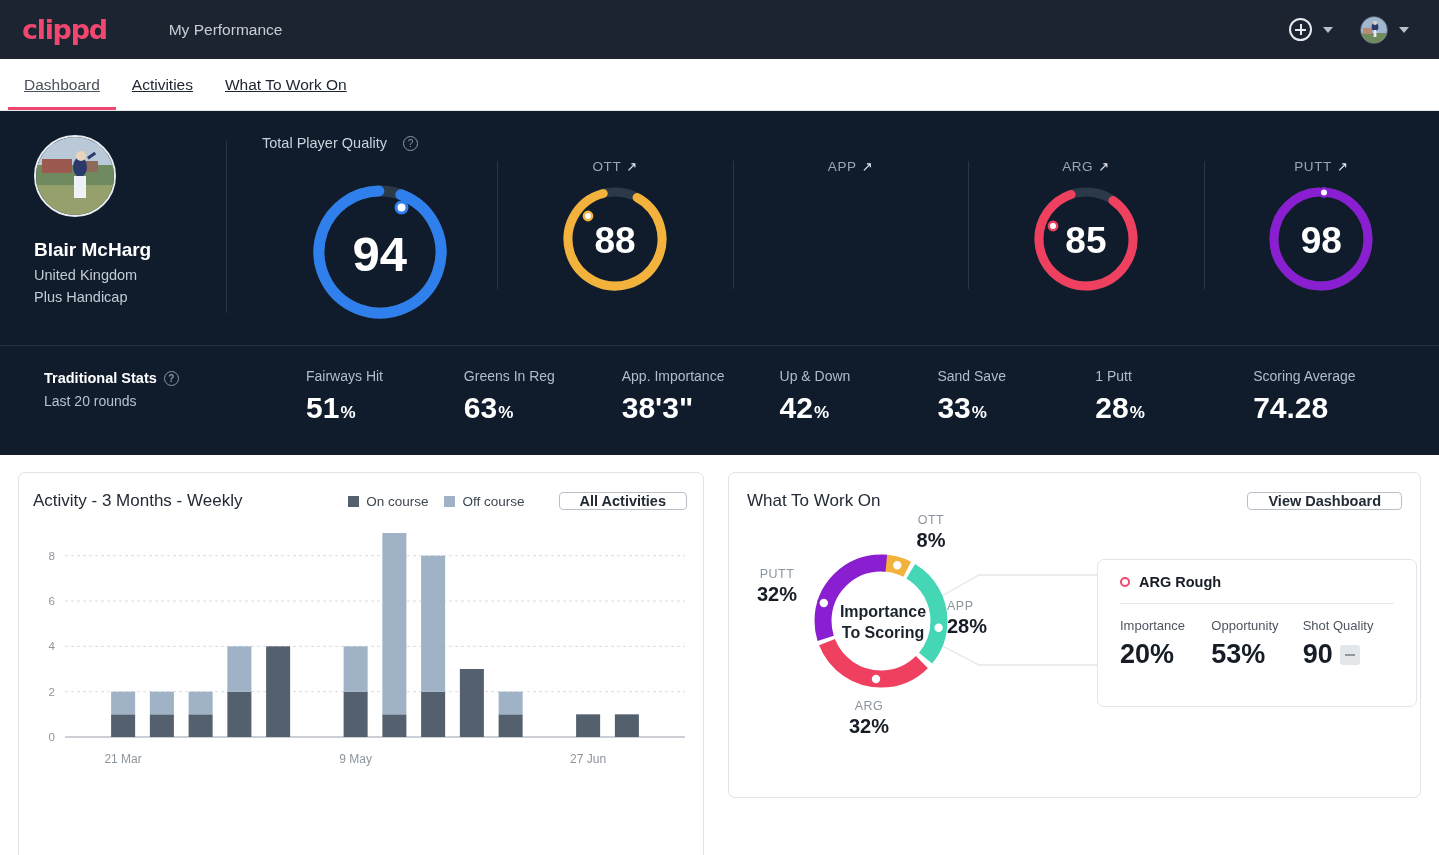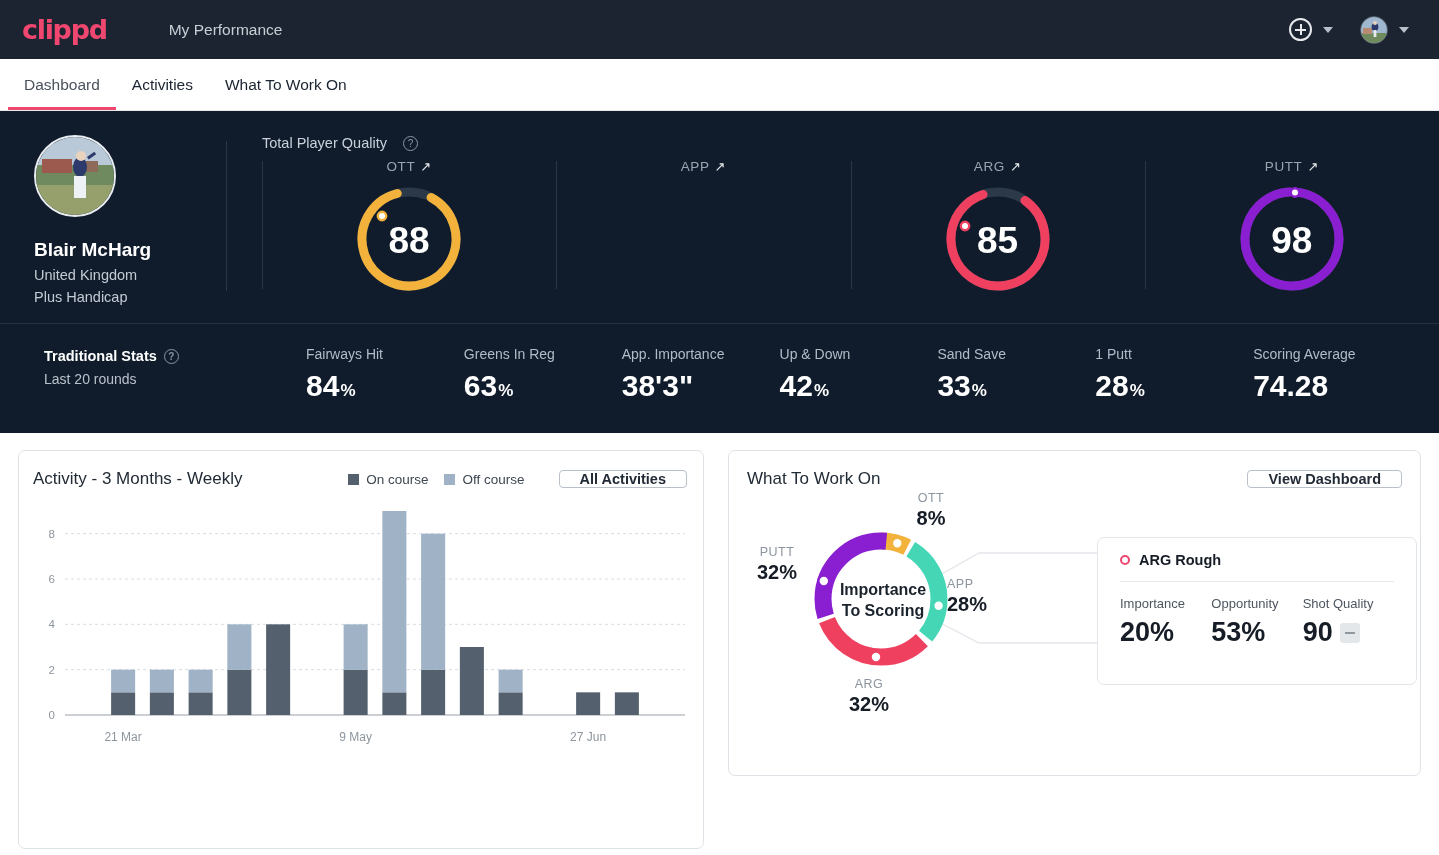--- a/index.html
+++ b/index.html
@@ -47,20 +47,21 @@
 
   
   .tabs {
     height: 52px; background: #fff; display: flex; align-items: stretch;
     padding-left: 8px; border-bottom: 1px solid #e6e8ea;
   }
   .tab {
     display: flex; align-items: center; padding: 1px 16px;
     font-size: 15.5px; color: #1b2430; cursor: pointer;
     position: relative;
+    text-decoration: underline;
   }
   .tab.active { color: #4a525c; }
   .tab.active::after {
     content: ""; position: absolute; left: 0; right: 0; bottom: 0;
     height: 3px; background: #ef476f;
   }
 
   
   .hero { background: #101c2b; padding: 0; }
   .hero-top { display: flex; padding: 24px 0 18px 0; position: relative; }
@@ -257,20 +258,31 @@
     </div>
 
     <div class="quality-block">
       <div class="tpq-head">
         <span>Total Player Quality</span>
         <span class="help-icon">?</span>
       </div>
 
       <div class="gauges">
 
+        <div class="gauge-cell">
+          <div class="tpq-spacer"></div>
+          <div class="gauge-wrap gauge-main">
+            <svg width="142" height="142" viewBox="0 0 142 142">
+              <circle cx="71" cy="71" r="61" fill="none" stroke="#2c3949" stroke-width="11"></circle>
+              <circle cx="71" cy="71" r="61" fill="none" stroke="#2f80ed" stroke-width="11" stroke-linecap="round" stroke-dasharray="360.2 383.3" transform="rotate(-70 71 71)"></circle>
+              <circle cx="92.5" cy="26.5" r="5.5" fill="#fff" stroke="#2f80ed" stroke-width="3"></circle>
+            </svg>
+            <div class="gauge-value">94</div>
+          </div>
+        </div>
 
         <div class="gauge-cell divided">
           <div class="gauge-label">
             <span>OTT</span>
             <span class="arrow">↗</span>
           </div>
           <div class="gauge-wrap gauge-sub">
             <svg width="110" height="110" viewBox="0 0 110 110">
               <circle cx="55" cy="55" r="47" fill="none" stroke="#2c3949" stroke-width="9"></circle>
               <circle cx="55" cy="55" r="47" fill="none" stroke="#f2b23c" stroke-width="9" stroke-linecap="round" stroke-dasharray="260 295.3" transform="rotate(-62 55 55)"></circle>
@@ -328,21 +340,21 @@
       <div class="stats-title">
         <span>Traditional Stats</span>
         <span class="help-icon">?</span>
       </div>
       <div class="stats-sub">Last 20 rounds</div>
     </div>
 
     <div class="stat-cell">
       <div class="stat-name">Fairways Hit</div>
       <div class="stat-value">
-        <span>84</span>
+        <span>51</span>
         <span class="stat-unit">%</span>
       </div>
     </div>
     <div class="stat-cell">
       <div class="stat-name">Greens In Reg</div>
       <div class="stat-value">
         <span>63</span>
         <span class="stat-unit">%</span>
       </div>
     </div>

